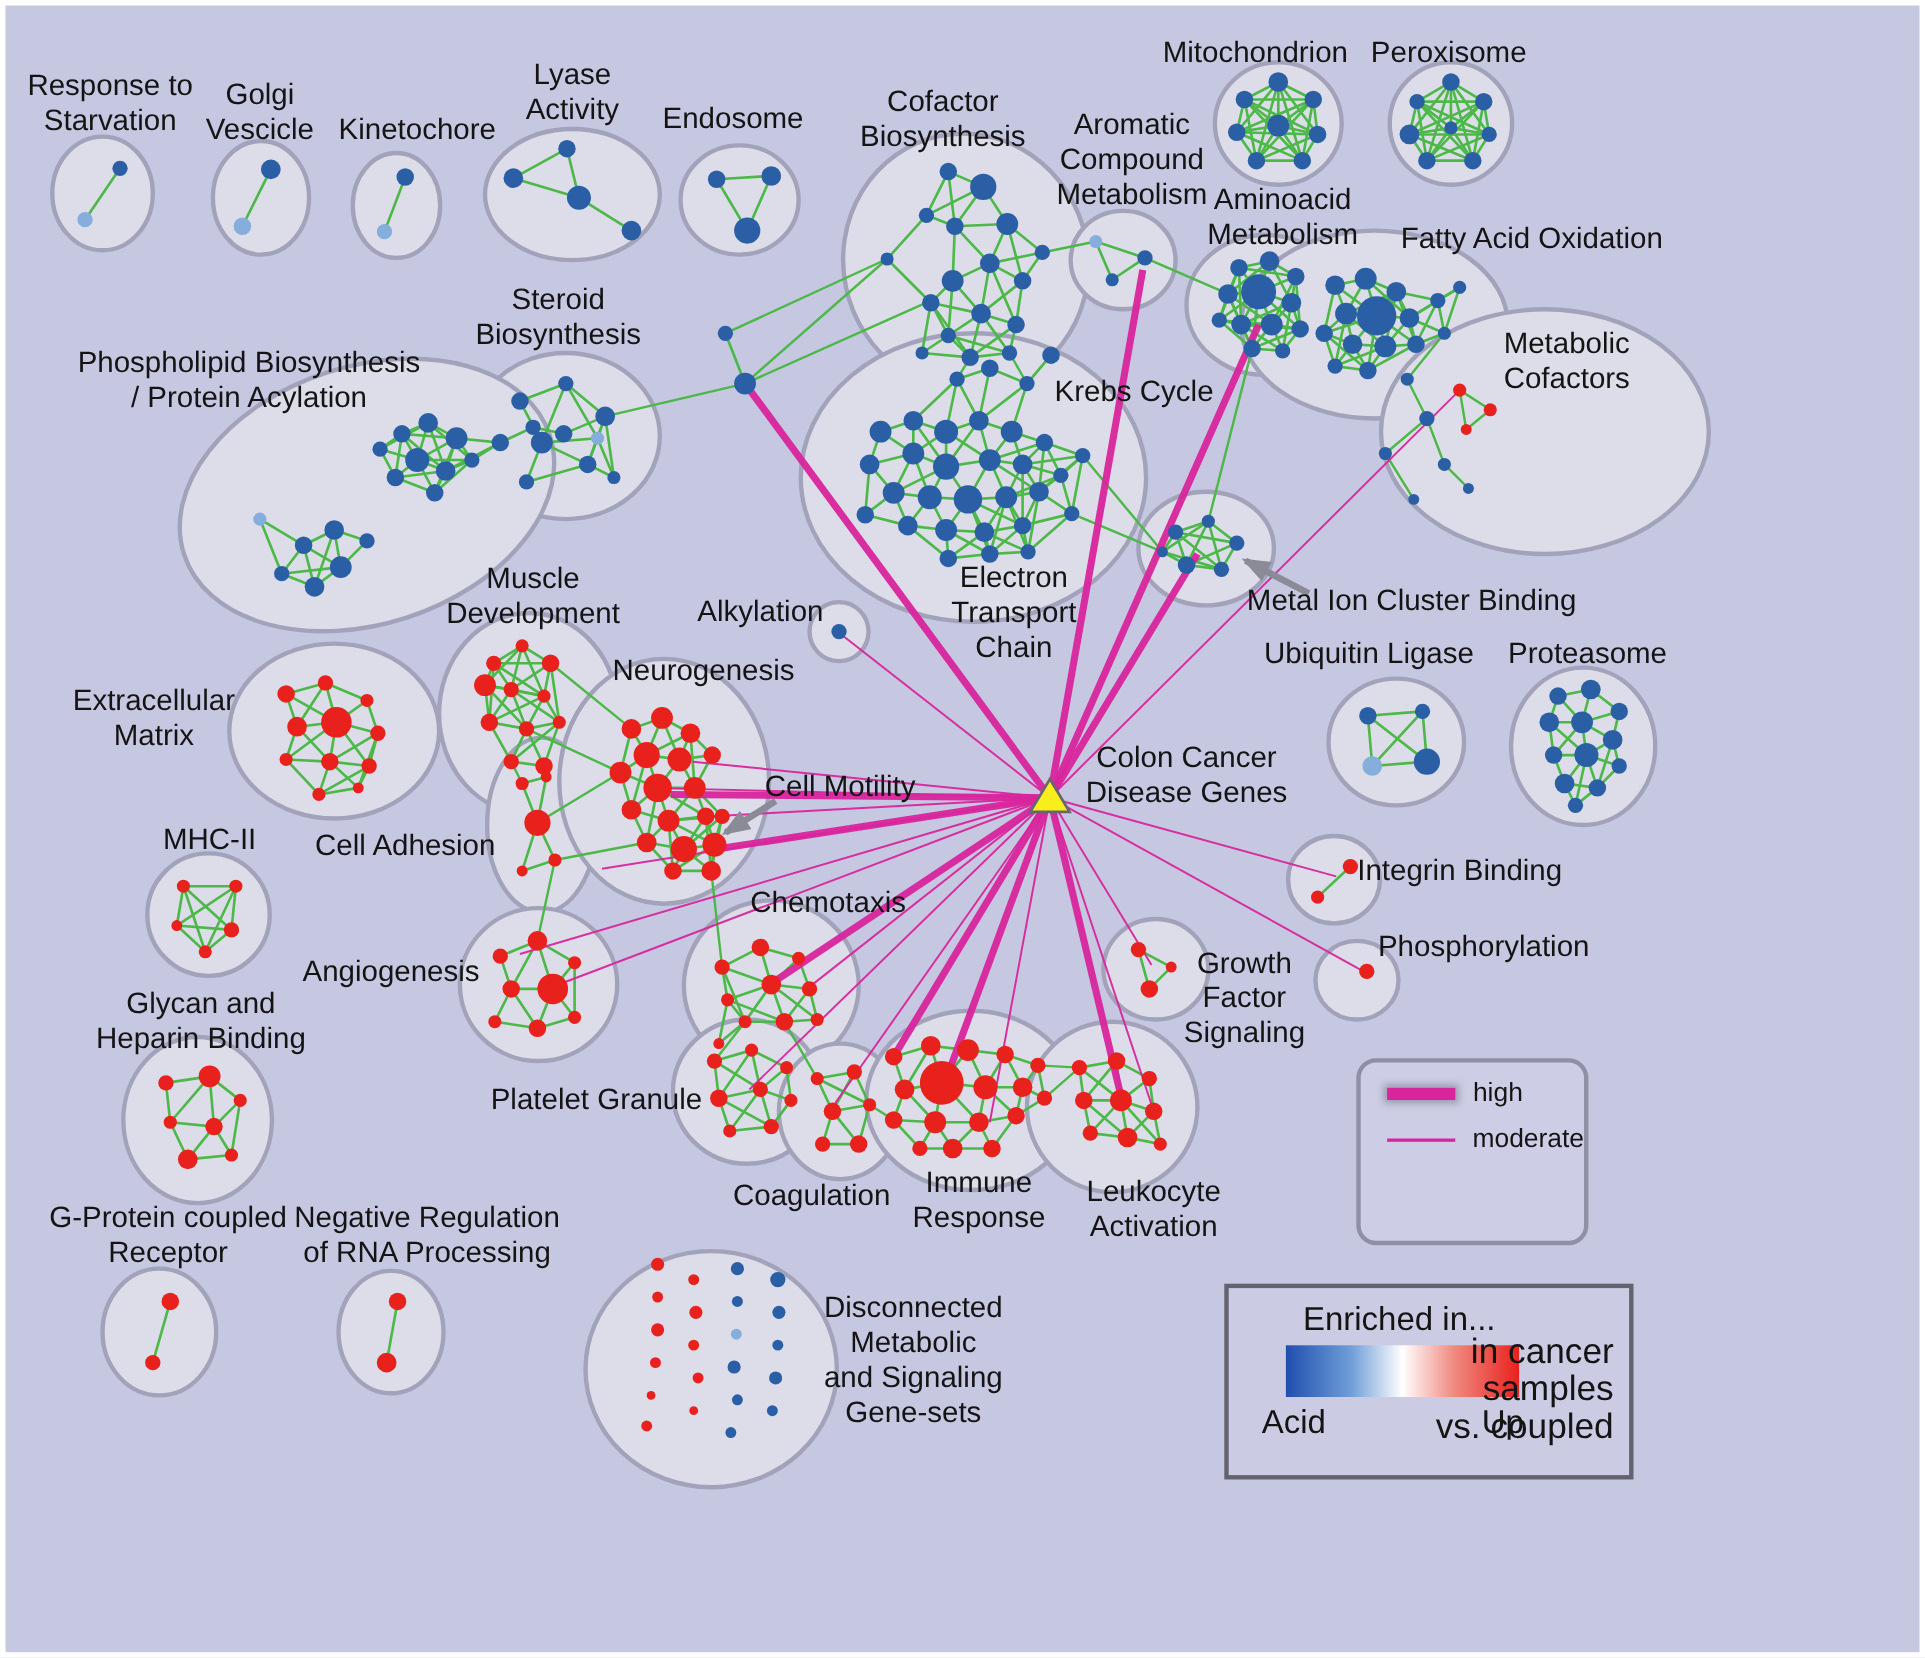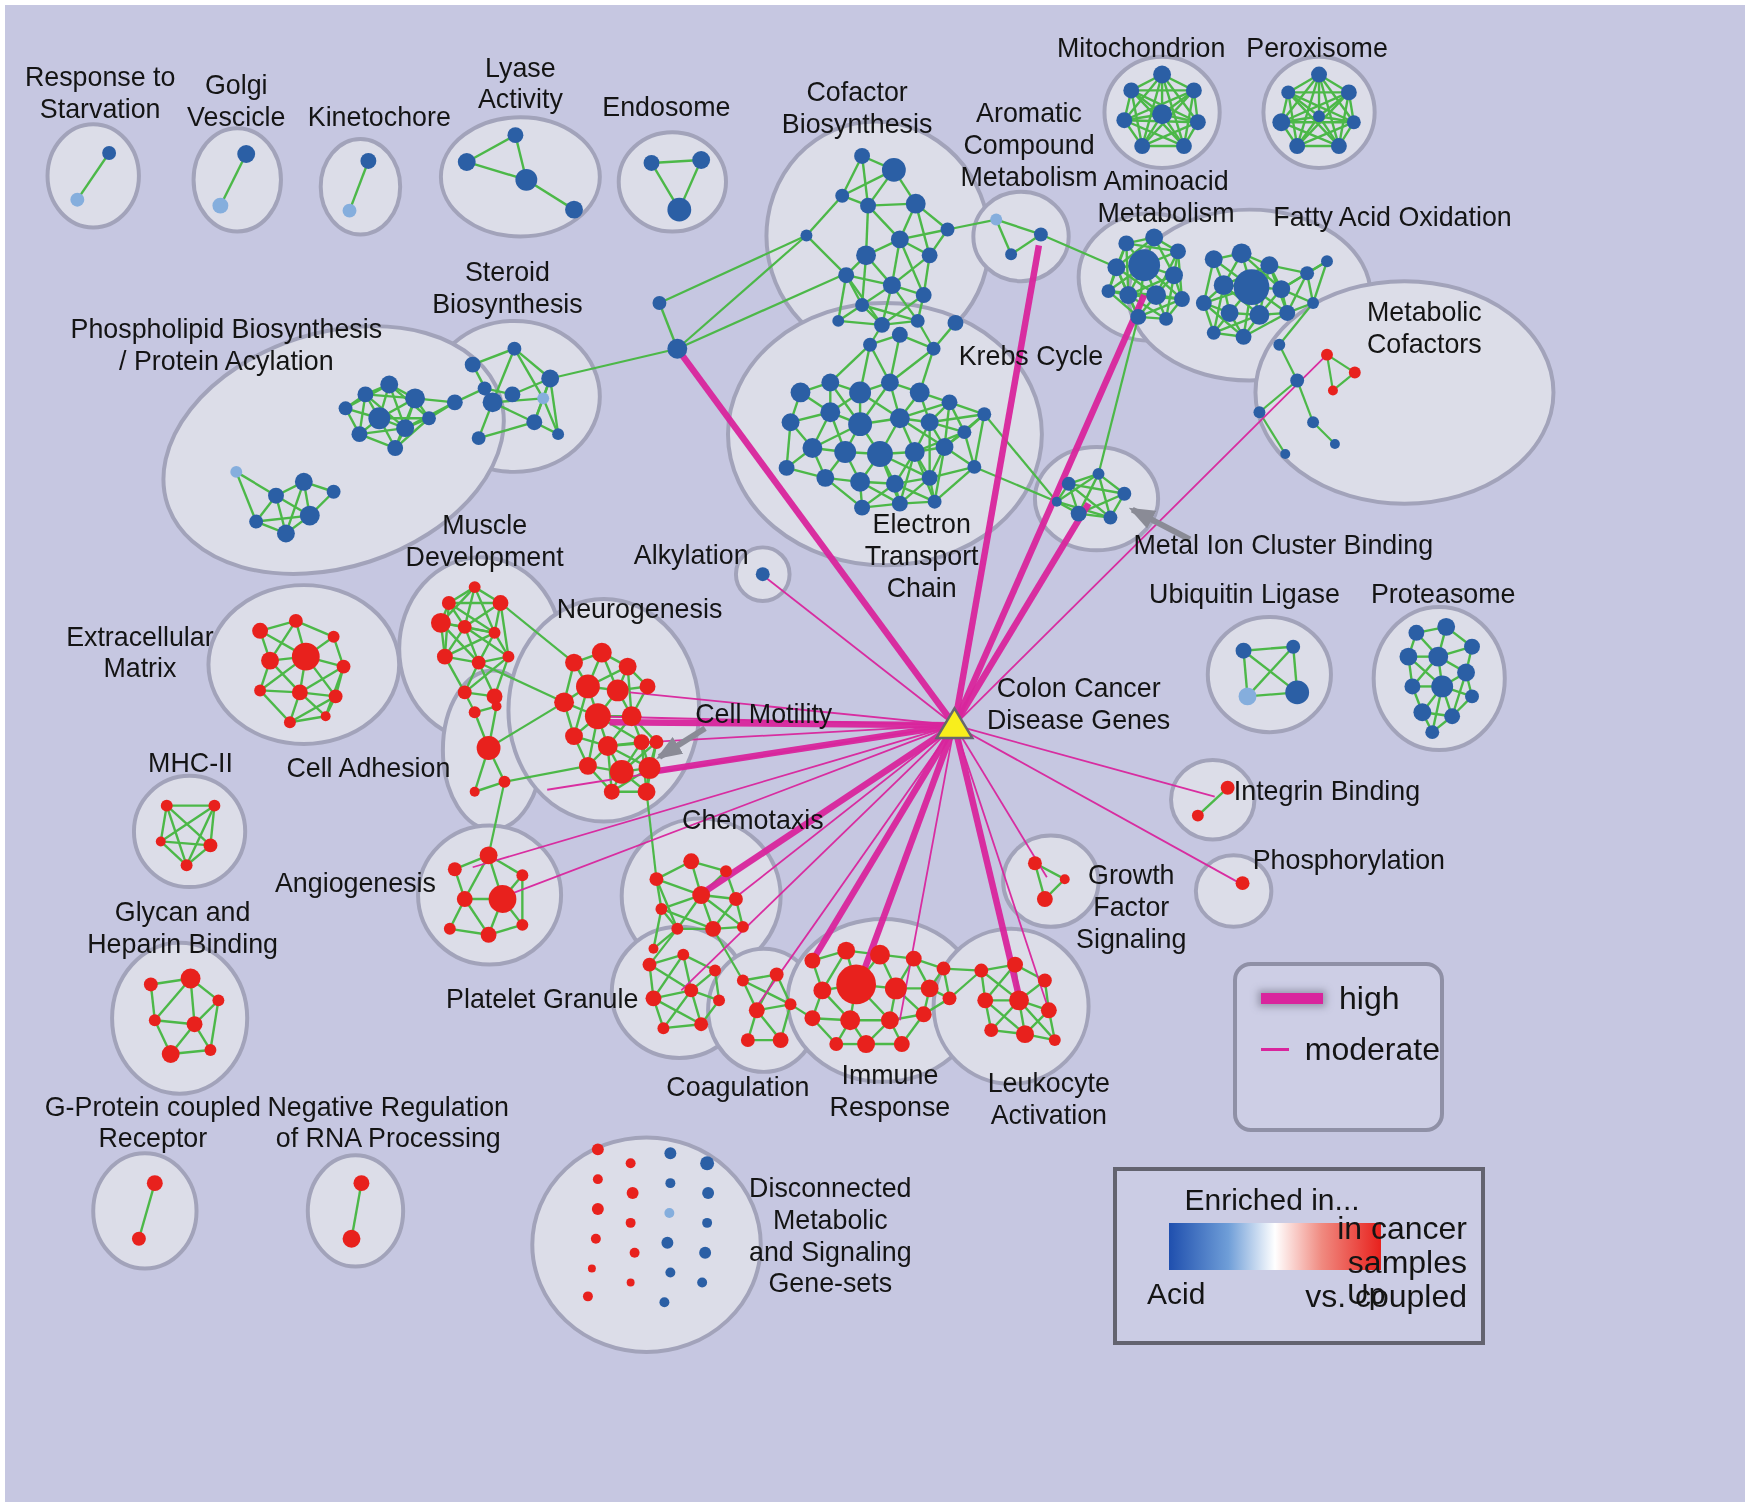--- a/index.html
+++ b/index.html
@@ -9,21 +9,21 @@
     font-family:"Liberation Sans",sans-serif;
   }
   #diagram{position:absolute;left:0;top:0;width:100%;height:100%;}
   .cluster-label{font-family:"Liberation Sans",sans-serif;font-size:27px;fill:#141414;}
   .legend{position:absolute;color:#141414;box-sizing:border-box;}
   .legend-overlap{
     left:1228px;top:957px;width:211px;height:170px;
     border:4px solid #8f90a6;border-radius:18px;background:rgba(235,235,245,0.20);
   }
   .legend-overlap .title{text-align:center;font-size:29px;line-height:35px;margin-top:10px;}
-  .legend-row{display:flex;align-items:center;gap:16px;margin:14px 0 0 24px;font-size:32px;}
+  .legend-row{display:flex;align-items:center;gap:16px;margin:14px 0 0 24px;font-size:24px;}
   .swatch-high{display:inline-block;width:62px;height:11px;background:#d9259d;
     box-shadow:0 0 7px 3px rgba(110,110,130,0.55);}
   .swatch-moderate{display:inline-block;width:62px;height:3px;background:#d9259d;}
   .legend-enrich{
     left:1108px;top:1162px;width:372px;height:178px;
     border:4px solid #63636f;background:rgba(235,235,245,0.15);
   }
   .legend-enrich .title{position:absolute;left:0;top:12px;width:310px;text-align:center;font-size:30px;}
   .gradient-bar{position:absolute;left:52px;top:52px;width:212px;height:47px;
     background:linear-gradient(90deg,#1f4fae 0%,#6f9ed8 28%,#ffffff 50%,#f08a80 72%,#e8211d 100%);}

